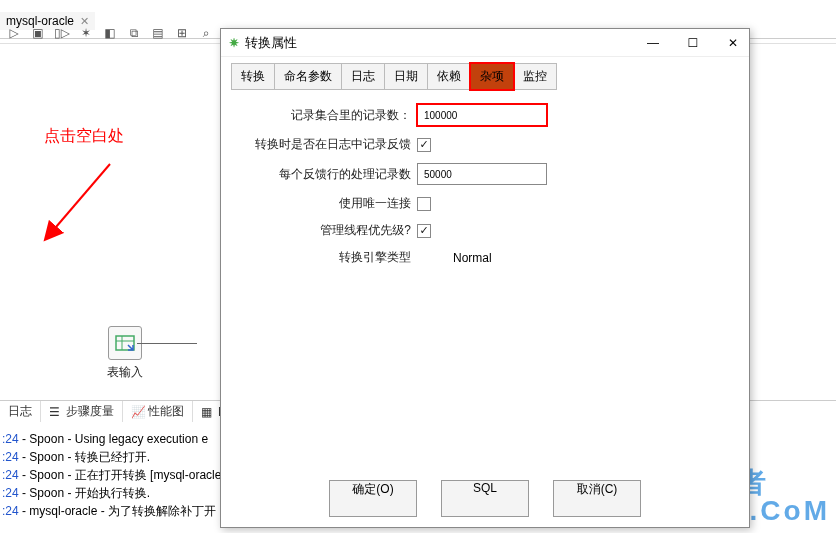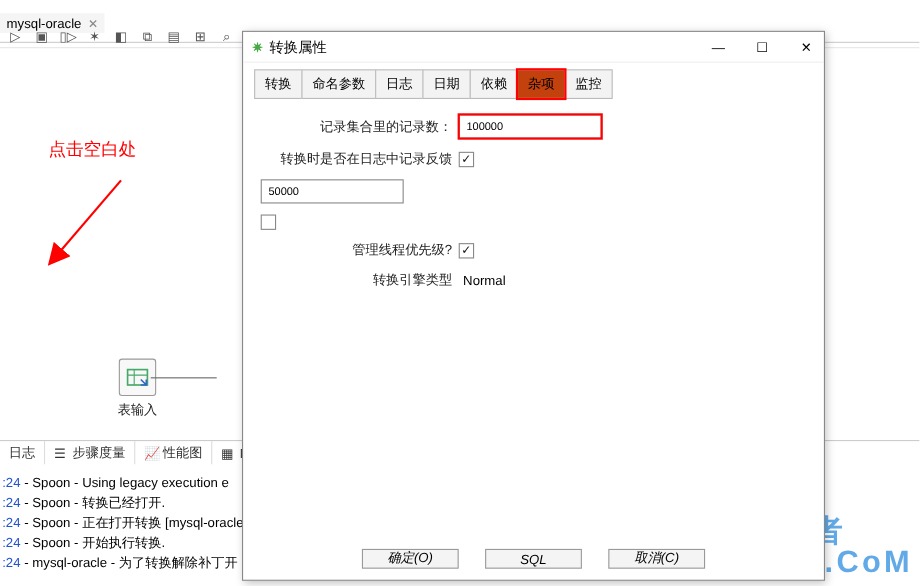--- a/index.html
+++ b/index.html
@@ -211,46 +211,45 @@
   .checkbox {
     width: 14px; height: 14px;
     border: 1px solid #888;
     display: inline-flex;
     align-items: center;
     justify-content: center;
     font-size: 11px;
     color: #111;
     background: #fff;
   }
-  .form-static { font-size: 12px; padding-left: 4px;}
+  .form-static { font-size: 12px; padding-left: 4px; margin-left: 32px;}
   .diamond-btn {
     width: 16px; height: 16px;
     background: #5a8ed8;
     transform: rotate(45deg);
     margin-left: 4px;
     flex: none;
   }
   .dialog-buttons {
     position: absolute;
     bottom: 10px;
     left: 0; width: 100%;
     display: flex;
     justify-content: center;
     gap: 24px;
   }
   .dlg-btn {
     min-width: 88px;
-    height: 18px;
+    height: 37px;
     border: 1px solid #999;
     background: #f4f4f4;
     font-size: 12px;
     display: inline-flex;
-    align-items: flex-end;
+    align-items: flex-start;
     justify-content: center;
-    font-style: italic;
   }
 </style>
 </head>
 <body>
 
 <div class="main-bg">
 
   <div class="editor-tab">
     <div class="editor-tab-item">
       <span>mysql-oracle</span>
@@ -352,23 +351,25 @@
     <div class="dialog-body">
       <div class="form-row">
         <div class="form-label">记录集合里的记录数：</div>
         <input class="form-input narrow highlight" value="100000" style="">
       </div>
       <div class="form-row">
         <div class="form-label">转换时是否在日志中记录反馈</div>
         <span class="checkbox">✓</span>
       </div>
       <div class="form-row">
+        <div class="form-label">每个反馈行的处理记录数</div>
         <input class="form-input narrow" value="50000" style="">
       </div>
       <div class="form-row">
+        <div class="form-label">使用唯一连接</div>
         <span class="checkbox"></span>
       </div>
       <div class="form-row">
         <div class="form-label">管理线程优先级?</div>
         <span class="checkbox">✓</span>
       </div>
       <div class="form-row">
         <div class="form-label">转换引擎类型</div>
         <div class="form-static">Normal</div>
       </div>

